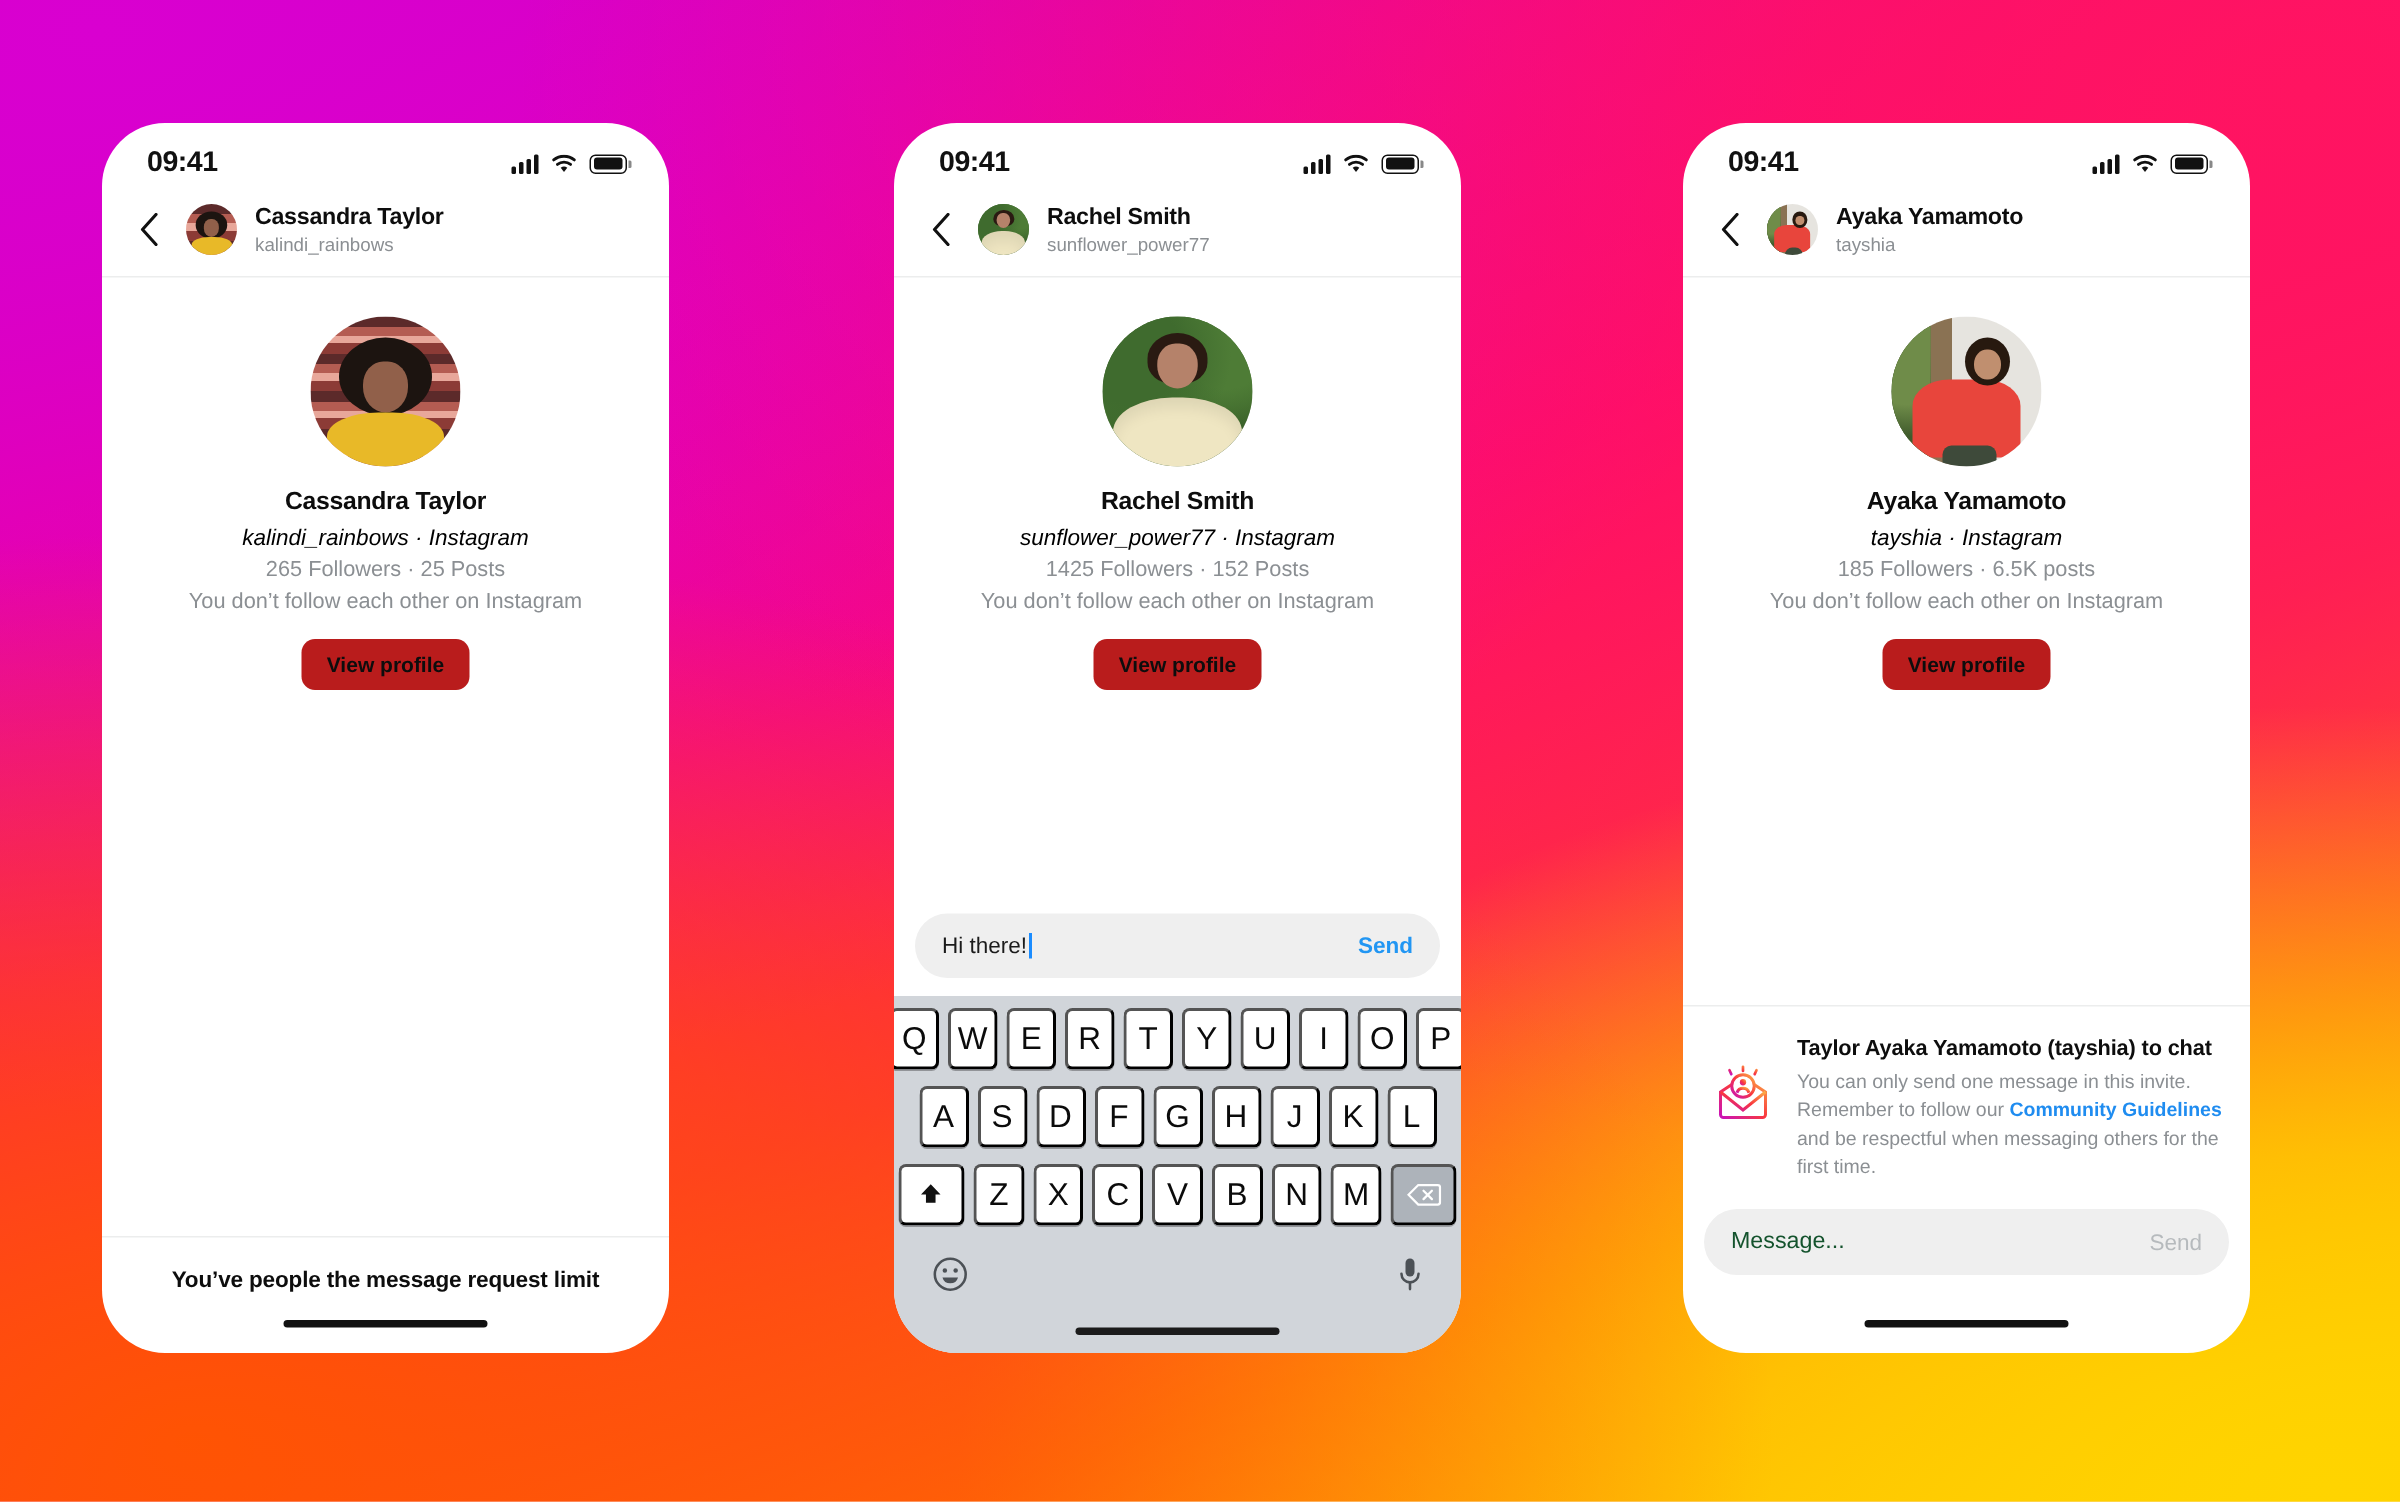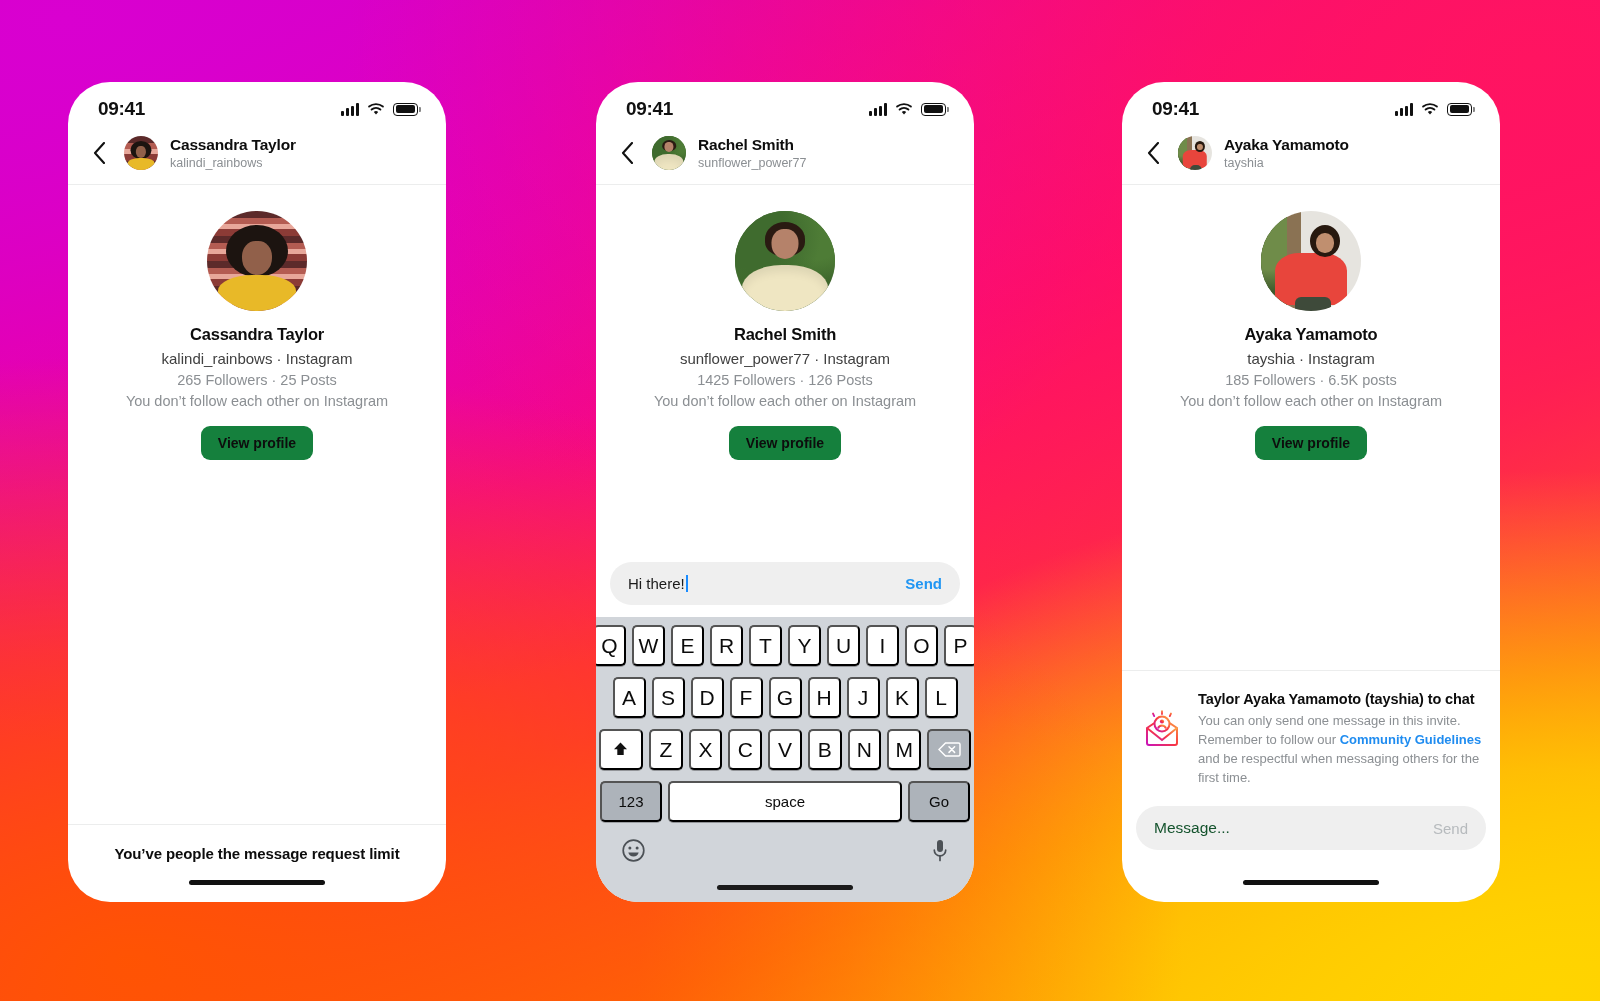--- a/index.html
+++ b/index.html
@@ -70,26 +70,26 @@
   .nav-user { font-size:12.5px; color:#8b8f93; margin-top:2px; }
 
   
   .phone-body { flex:1 1 auto; display:flex; flex-direction:column; min-height:0; position:relative; }
   .profile { padding:26px 20px 0 20px; text-align:center; }
   .big-av {
     width:100px; height:100px; border-radius:50%; margin:0 auto 14px auto;
     overflow:hidden; position:relative;
   }
   .p-name { font-size:16.5px; font-weight:700; color:#0d0d0d; letter-spacing:-0.2px; }
-  .p-sub  { font-size:15px; color:#404040; margin-top:6px; }
+  .p-sub  { font-size:15px; color:#000000; margin-top:6px;font-style:italic; }
   .p-stats{ font-size:14.5px; color:#8b8f93; margin-top:5px; }
   .p-rel  { font-size:14.5px; color:#8b8f93; margin-top:5px; }
   .view-profile {
     display:inline-block; margin-top:17px;
-    background:#15803d; color:#0d0d0d;
+    background:#b91c1c; color:#0d0d0d;
     font-size:14px; font-weight:600;
     padding:9px 17px; border-radius:9px;
     border:none; cursor:pointer;
     font-family:inherit;
   }
 
   .spacer { flex:1 1 auto; }
 
   
   .limit-notice {
@@ -376,21 +376,21 @@
       <div class="profile">
         <div class="big-av">
           <span class="av-art art-rach">
             <span class="hair"></span>
               <span class="face"></span>
               <span class="dress"></span>
           </span>
         </div>
         <div class="p-name">Rachel Smith</div>
         <div class="p-sub">sunflower_power77 · Instagram</div>
-        <div class="p-stats">1425 Followers · 126 Posts</div>
+        <div class="p-stats">1425 Followers · 152 Posts</div>
         <div class="p-rel">You don’t follow each other on Instagram</div>
         <button class="view-profile">View profile</button>
       </div>
 
       <div class="spacer"></div>
 
       <div class="composer">
         <span class="typed">
           <span>Hi there!</span>
             <span class="caret"></span>
@@ -434,25 +434,20 @@
           <button class="key">V</button>
           <button class="key">B</button>
           <button class="key">N</button>
           <button class="key">M</button>
           <button class="key wide-fn">
             <svg width="23" height="17" viewBox="0 0 23 17">
               <path d="M7.5 2h13a1.5 1.5 0 0 1 1.5 1.5v10A1.5 1.5 0 0 1 20.5 15h-13L1 8.5 7.5 2z" fill="none" stroke="#fff" stroke-width="1.5"></path>
               <path d="M11 5.8l5.6 5.6M16.6 5.8L11 11.4" stroke="#fff" stroke-width="1.5" stroke-linecap="round"></path>
             </svg>
           </button>
-        </div>
-        <div class="krow r4">
-          <button class="key num">123</button>
-          <button class="key space">space</button>
-          <button class="key go">Go</button>
         </div>
         <div class="kbottom">
           <span>
             <svg width="25" height="25" viewBox="0 0 25 25">
               <circle cx="12.5" cy="12.5" r="10.3" fill="none" stroke="#4c5156" stroke-width="1.7"></circle>
               <circle cx="8.9" cy="10" r="1.5" fill="#4c5156"></circle>
               <circle cx="16.1" cy="10" r="1.5" fill="#4c5156"></circle>
               <path d="M7.3 14.6h10.4a5.4 5.4 0 0 1-10.4 0z" fill="#4c5156"></path>
             </svg>
           </span>

